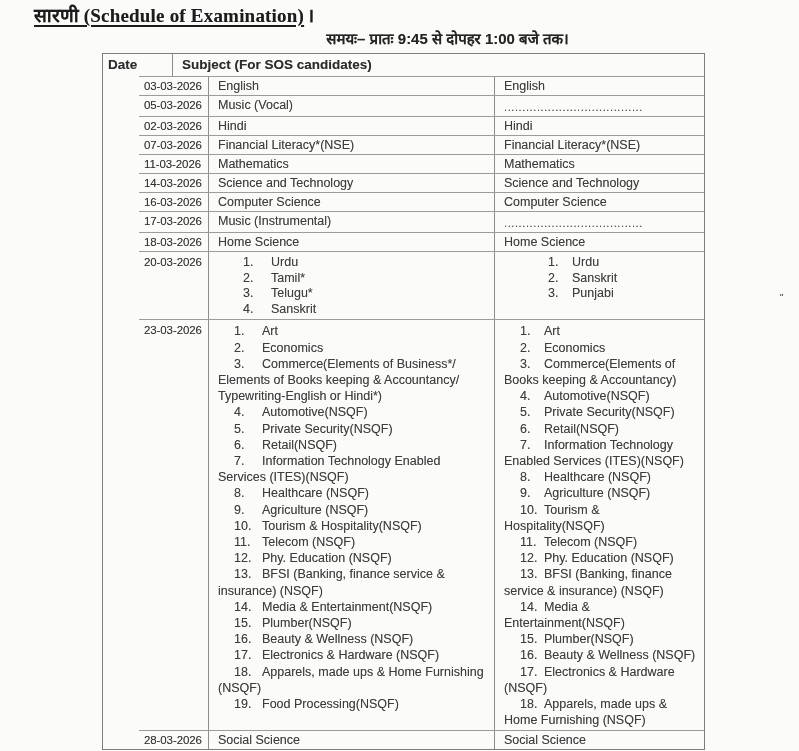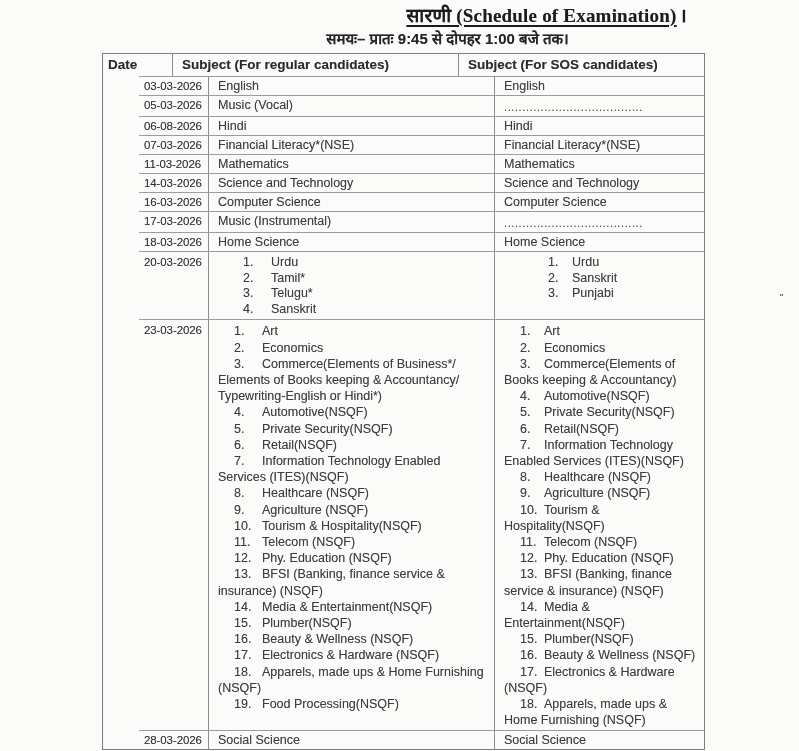--- a/index.html
+++ b/index.html
@@ -14,21 +14,21 @@
     background: #fbfbf9;
     font-family: "Liberation Sans", sans-serif;
     color: #3d3d3d;
     text-shadow: 0 0 0.4px rgba(70,70,70,0.45);
   }
   .doc-title {
     position: absolute;
     top: 2px;
     left: 0;
     width: 687px;
-    text-align: right;
+    text-align: left;
     text-indent: 34px;
     font-family: "Liberation Serif", serif;
     font-weight: bold;
     font-size: 19px;
     color: #1c1c1c;
     letter-spacing: 0.2px;
   }
   .doc-title .underlined {
     text-decoration: underline;
     text-decoration-thickness: 1.6px;
@@ -127,36 +127,35 @@
 
 <div class="doc-title">
   <span class="underlined">सारणी (Schedule of Examination)</span><span class="danda">।</span>
 </div>
 
 <div class="doc-subtitle">समयः– प्रातः 9:45 से दोपहर 1:00 बजे तक।</div>
 
 <div class="schedule-table">
   <div class="trow thead">
     <div class="cell cell-date">Date</div>
-    <div class="cell cell-reg">Subject (For regular candidates)</div>
     <div class="cell cell-sos">Subject (For SOS candidates)</div>
   </div>
   <div class="tbody">
       <div class="trow row-0 trow-simple">
         <div class="cell cell-date">03-03-2026</div>
         <div class="cell cell-reg">English</div>
         <div class="cell cell-sos">English</div>
       </div>
       <div class="trow row-1 trow-simple">
         <div class="cell cell-date">05-03-2026</div>
         <div class="cell cell-reg">Music (Vocal)</div>
         <div class="cell cell-sos dots">......................................</div>
       </div>
       <div class="trow row-2 trow-simple">
-        <div class="cell cell-date">06-08-2026</div>
+        <div class="cell cell-date">02-03-2026</div>
         <div class="cell cell-reg">Hindi</div>
         <div class="cell cell-sos">Hindi</div>
       </div>
       <div class="trow row-3 trow-simple">
         <div class="cell cell-date">07-03-2026</div>
         <div class="cell cell-reg">Financial Literacy*(NSE)</div>
         <div class="cell cell-sos">Financial Literacy*(NSE)</div>
       </div>
       <div class="trow row-4 trow-simple">
         <div class="cell cell-date">11-03-2026</div>

